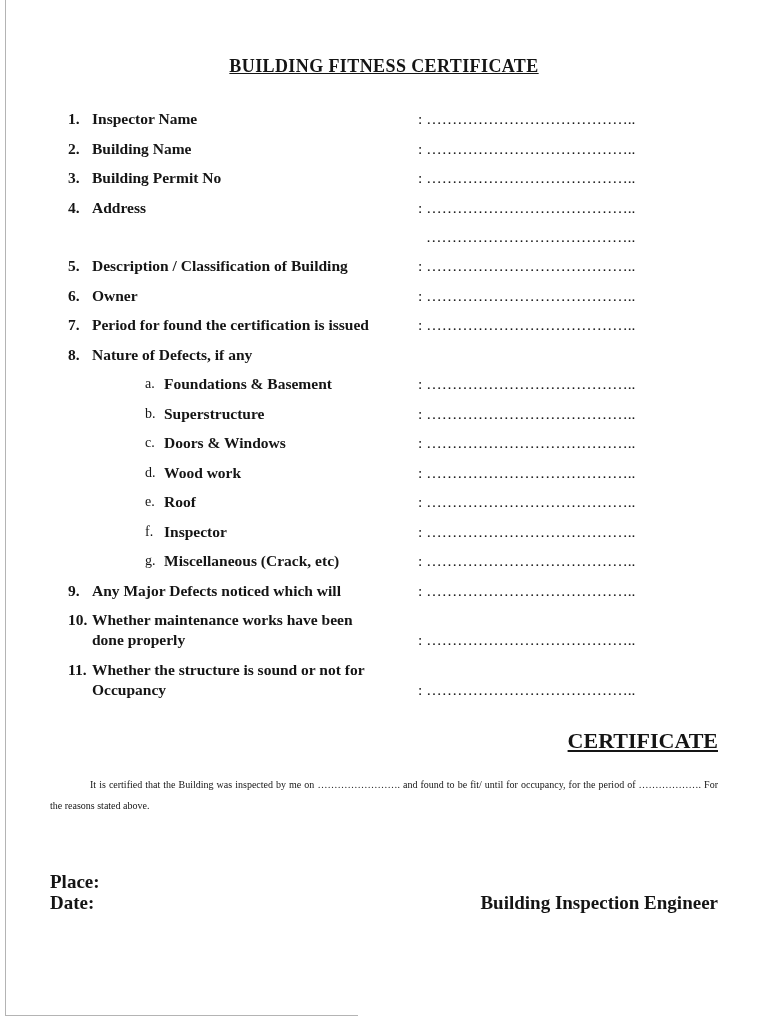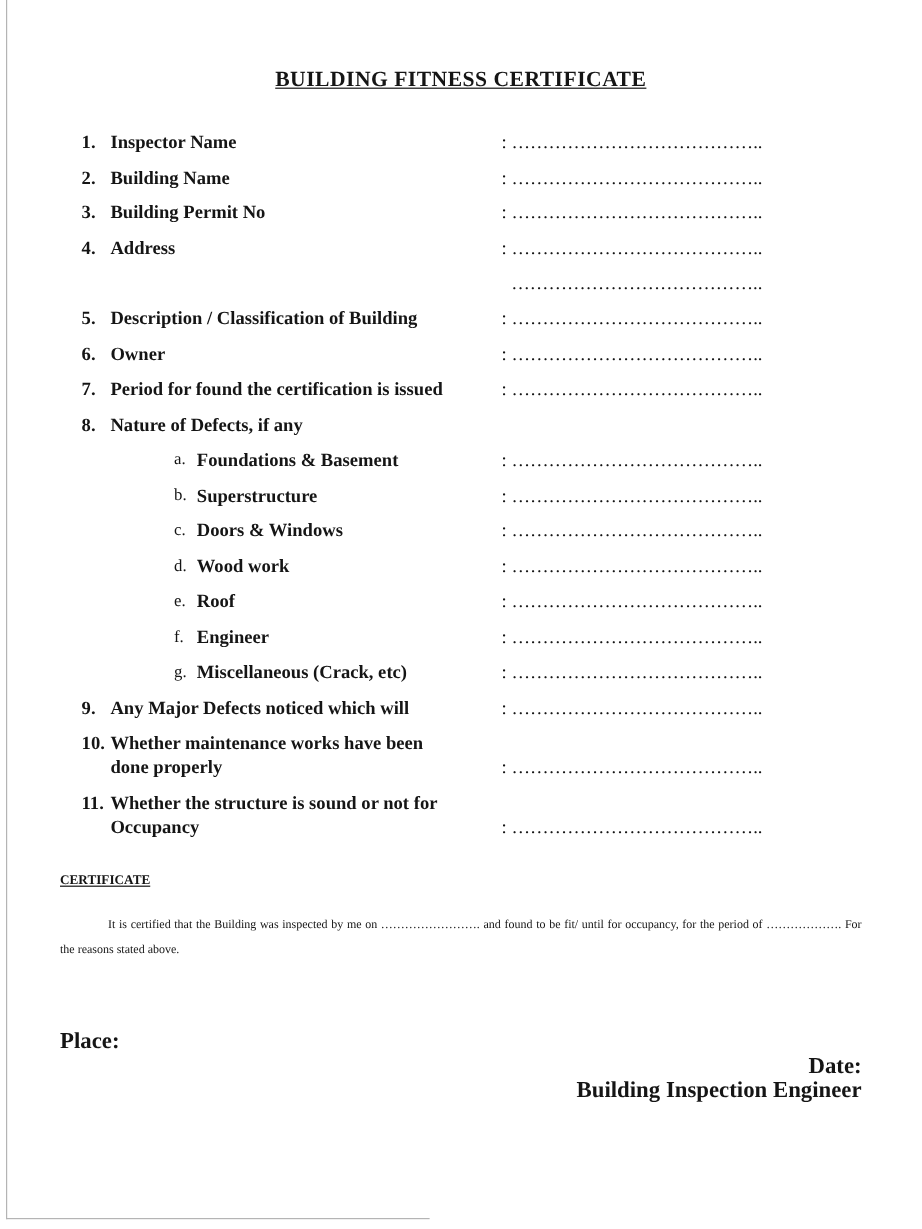--- a/index.html
+++ b/index.html
@@ -46,37 +46,36 @@
     white-space:nowrap; overflow:hidden;
   }
   .value .v2 { padding-left:8px; margin-top:9px; }
   .sub .num {
     margin-left:77px; width:19px;
     font-weight:400; font-size:14px;
   }
   .two .label div { white-space:pre-wrap; }
   .two .value { align-self:flex-end; }
   .cert-heading {
-    text-align:left;
-    font-size:11px; font-weight:700;
+    text-align:right;
+    font-size:22px; font-weight:700;
     text-decoration:underline;
     margin:28px 0 20px 0;
   }
   .cert-body {
     font-size:10px; font-weight:400;
     line-height:21px;
     text-indent:40px;
     text-align:justify;
   }
   .footer { margin-top:56px; font-size:19px; font-weight:700; }
   .footer .place-line { margin-bottom:1px; line-height:20px; }
   .footer .date-line {
     display:flex; justify-content:space-between; align-items:flex-end;
     line-height:20px;
-    flex-direction:column;
   }
 </style>
 </head>
 <body>
 
 <div class="page">
 
   <div class="title">BUILDING FITNESS CERTIFICATE</div>
 
   <div class="form">
@@ -157,21 +156,21 @@
     </div>
 
     <div class="row sub">
       <div class="num">e.</div>
       <div class="label">Roof</div>
       <div class="value">: …………………………………..</div>
     </div>
 
     <div class="row sub">
       <div class="num">f.</div>
-      <div class="label">Engineer</div>
+      <div class="label">Inspector</div>
       <div class="value">: …………………………………..</div>
     </div>
 
     <div class="row sub">
       <div class="num">g.</div>
       <div class="label">Miscellaneous (Crack, etc)</div>
       <div class="value">: …………………………………..</div>
     </div>
 
     <div class="row two">

